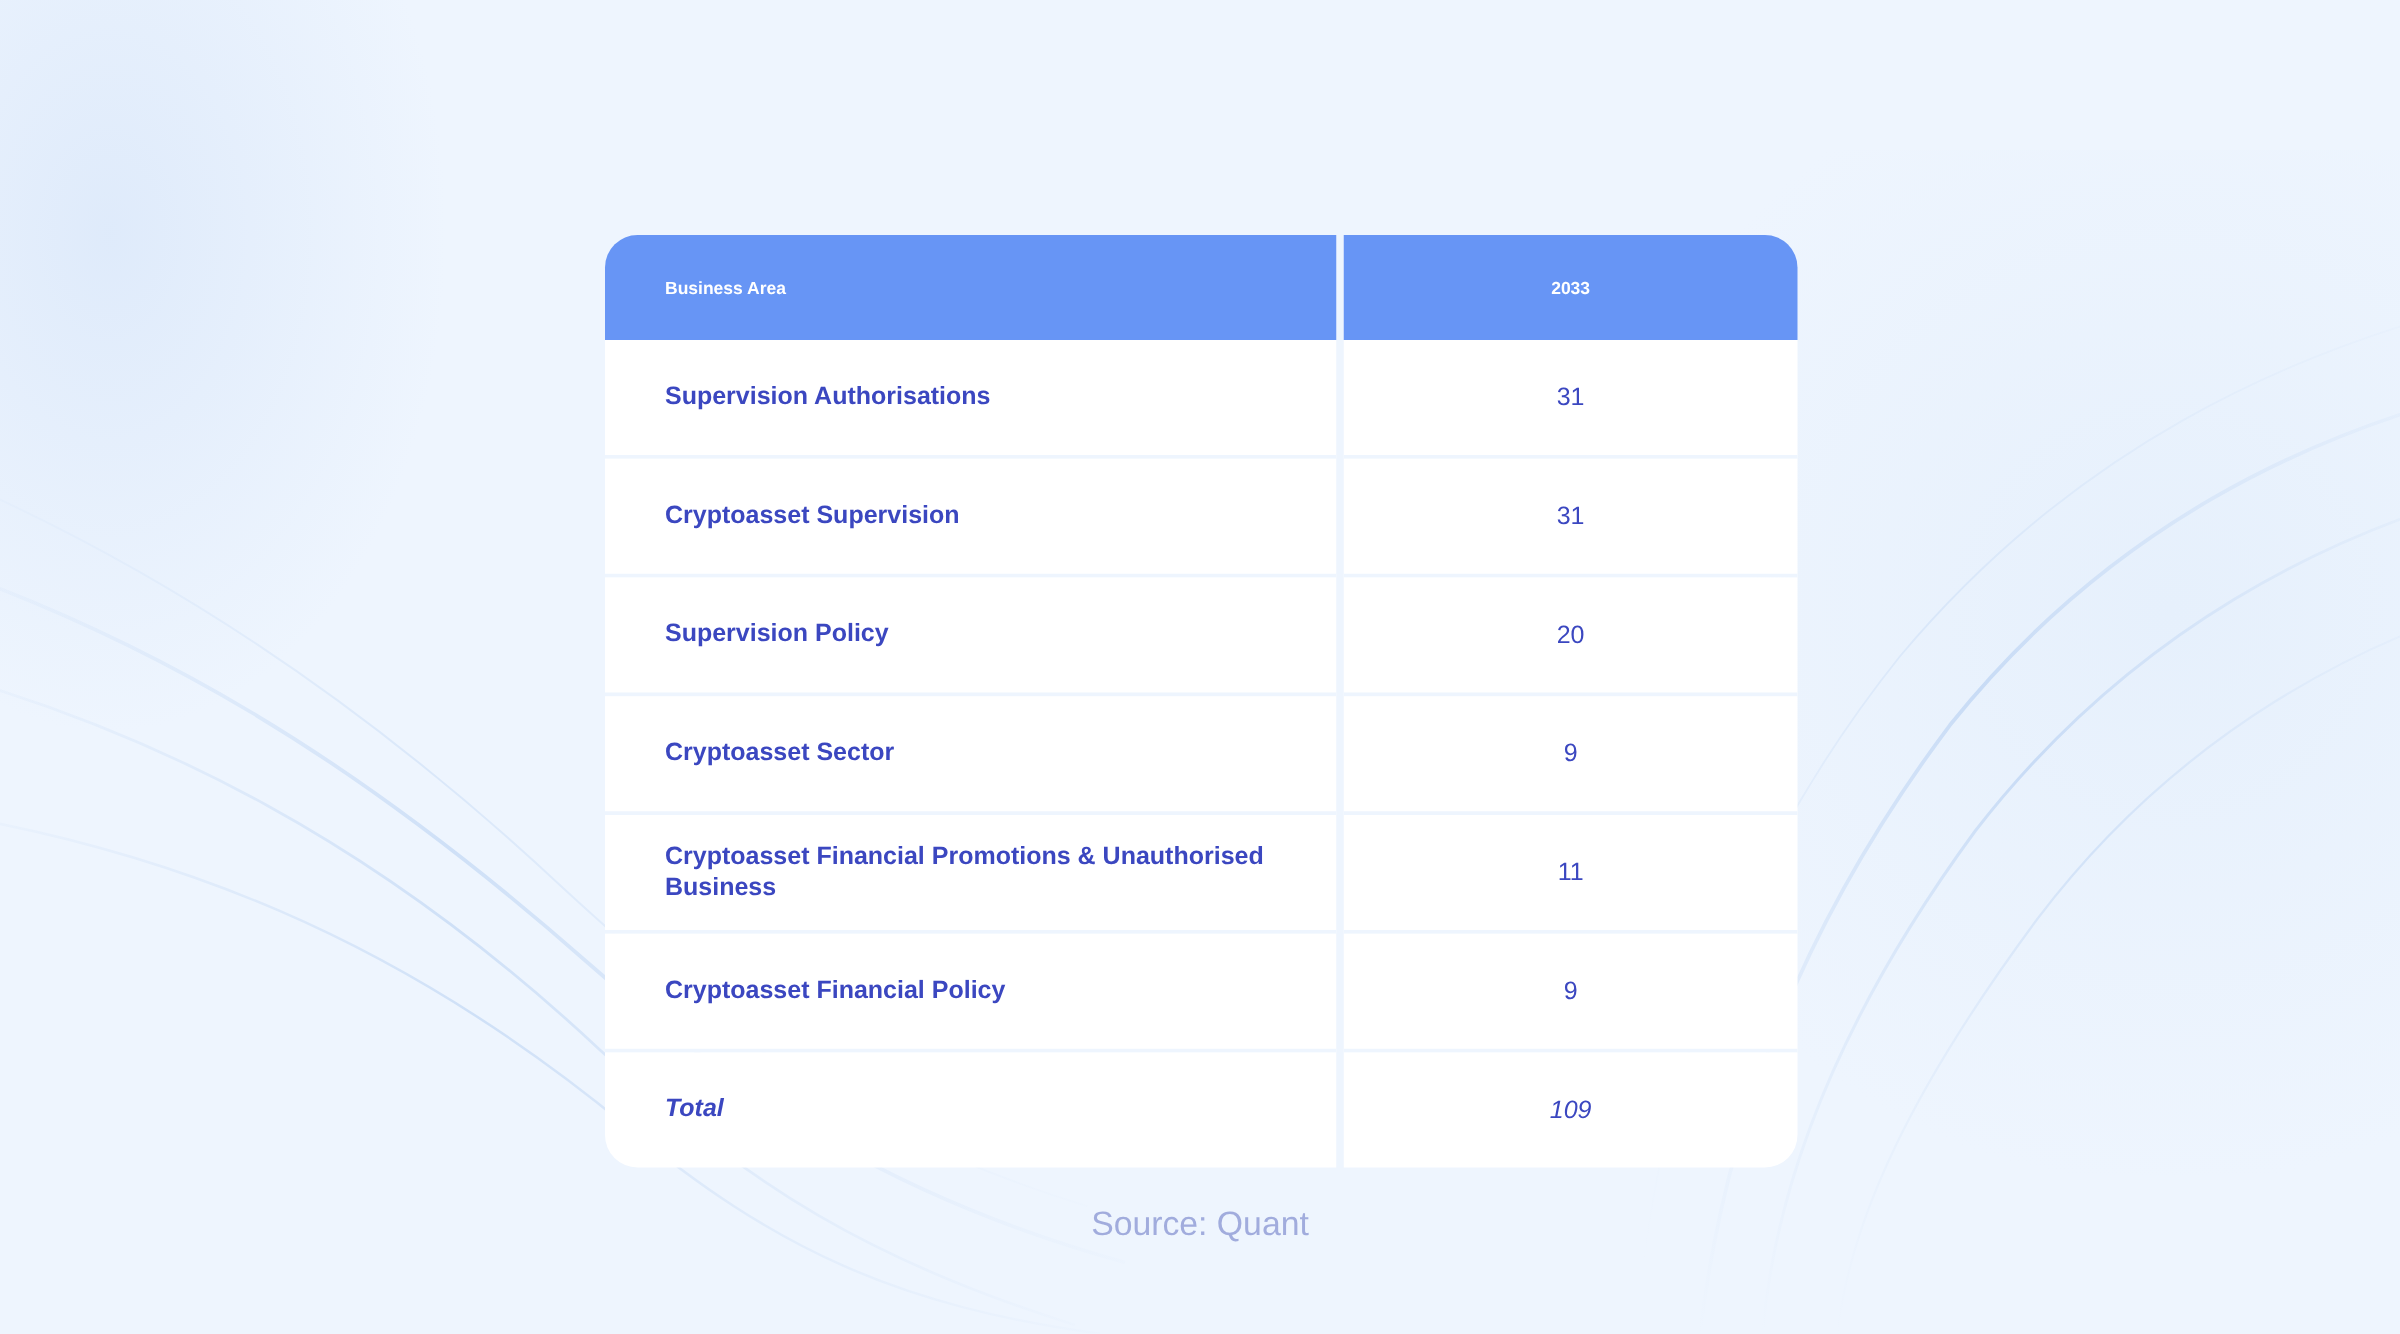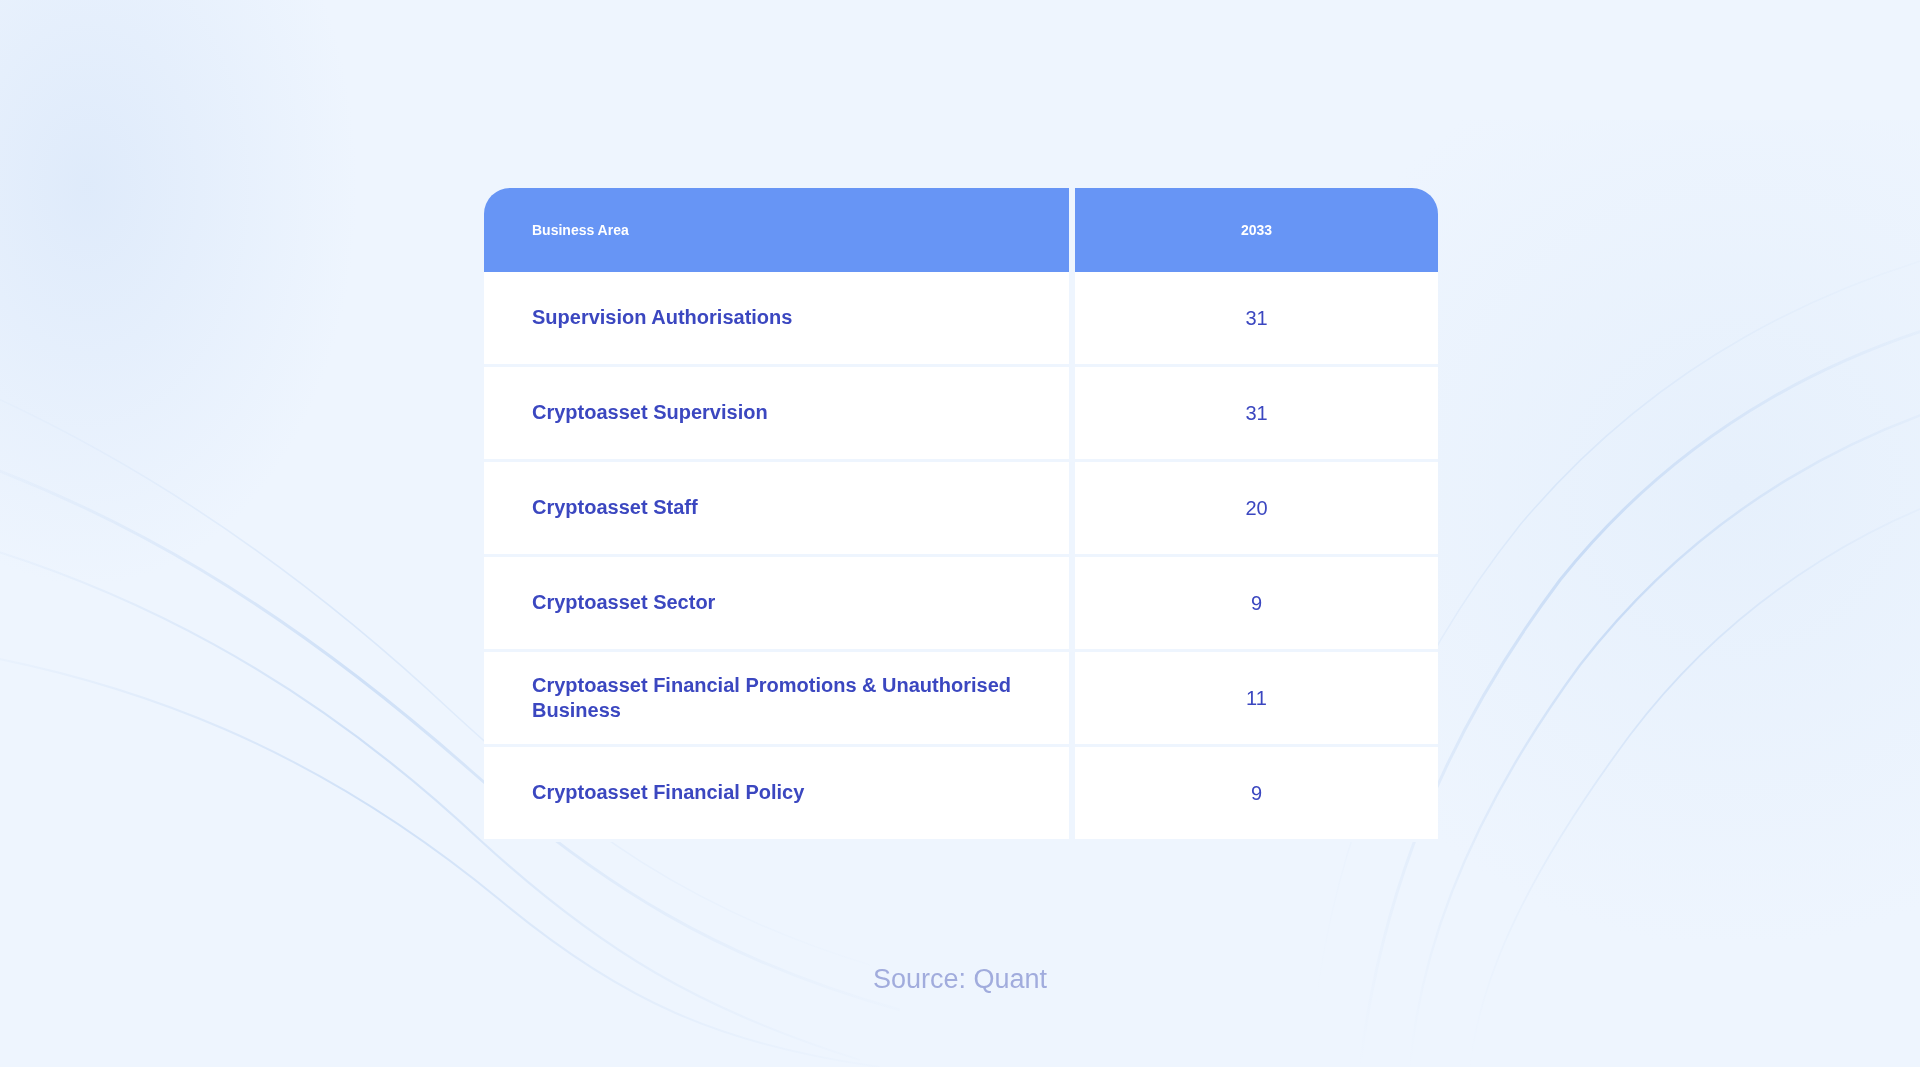--- a/index.html
+++ b/index.html
@@ -220,21 +220,21 @@
             <td class="td-val">31</td>
           </tr>
 
           <tr>
             <td class="td-area">Cryptoasset Supervision</td>
             <td class="td-gap"></td>
             <td class="td-val">31</td>
           </tr>
 
           <tr>
-            <td class="td-area">Cryptoasset Staff</td>
+            <td class="td-area">Supervision Policy</td>
             <td class="td-gap"></td>
             <td class="td-val">20</td>
           </tr>
 
           <tr>
             <td class="td-area">Cryptoasset Sector</td>
             <td class="td-gap"></td>
             <td class="td-val">9</td>
           </tr>
 
@@ -243,20 +243,25 @@
             <td class="td-gap"></td>
             <td class="td-val">11</td>
           </tr>
 
           <tr>
             <td class="td-area">Cryptoasset Financial Policy</td>
             <td class="td-gap"></td>
             <td class="td-val">9</td>
           </tr>
 
+          <tr class="total-row">
+            <td class="td-area">Total</td>
+            <td class="td-gap"></td>
+            <td class="td-val">109</td>
+          </tr>
 
         </tbody>
       </table>
     </div>
 
     <div class="source-note">Source: Quant</div>
 
   </div>
 </div>
 

